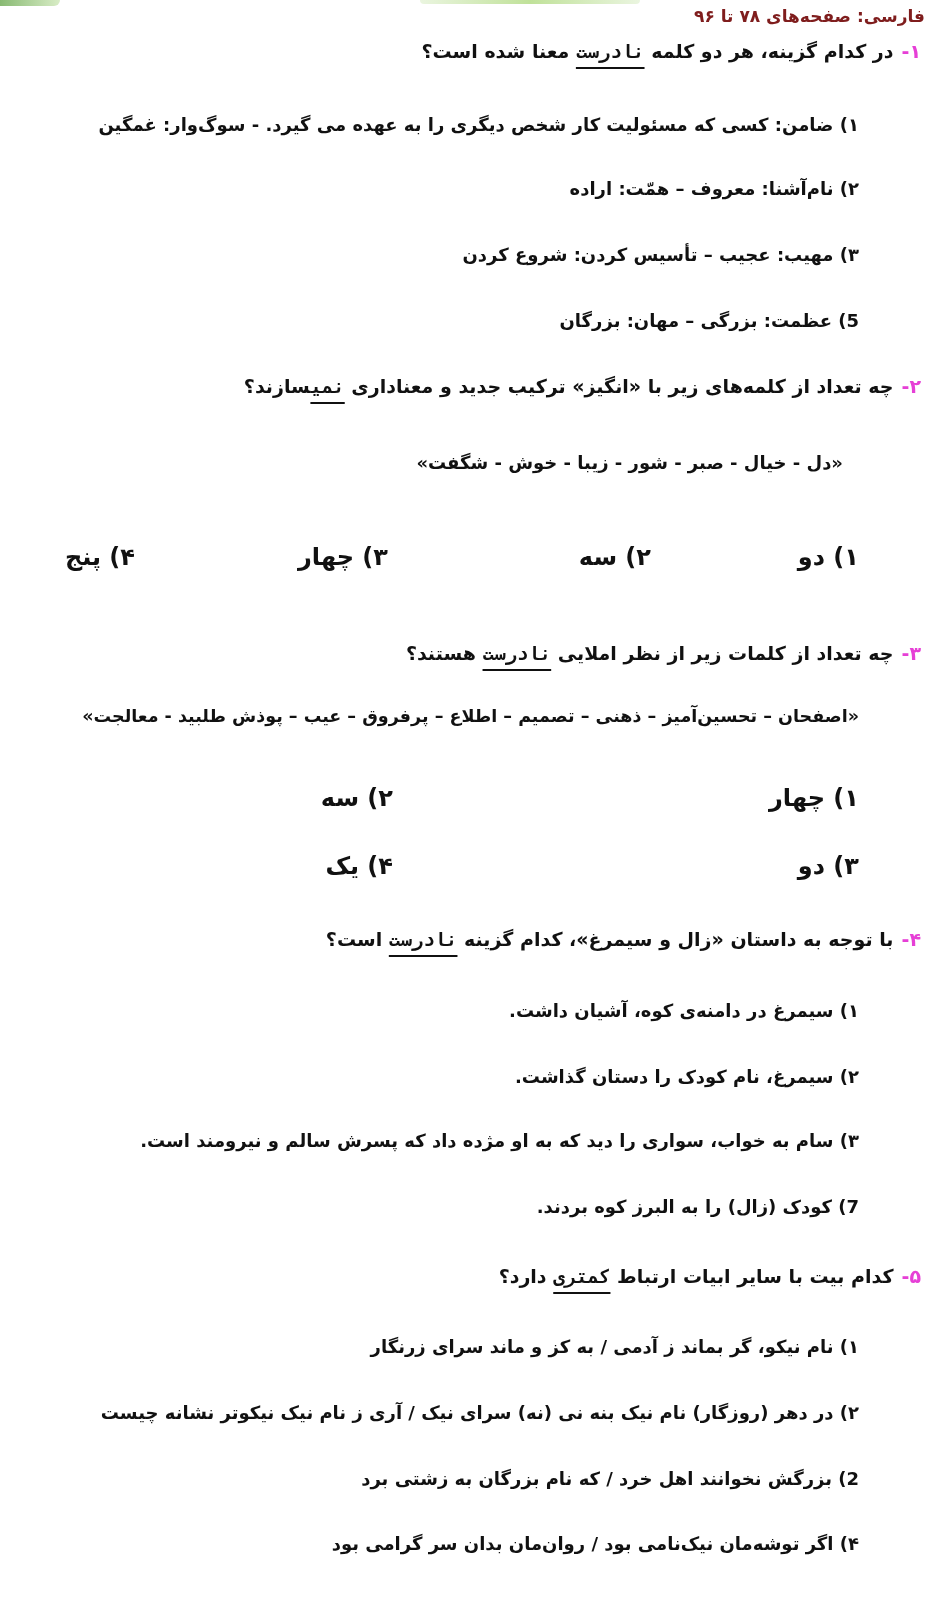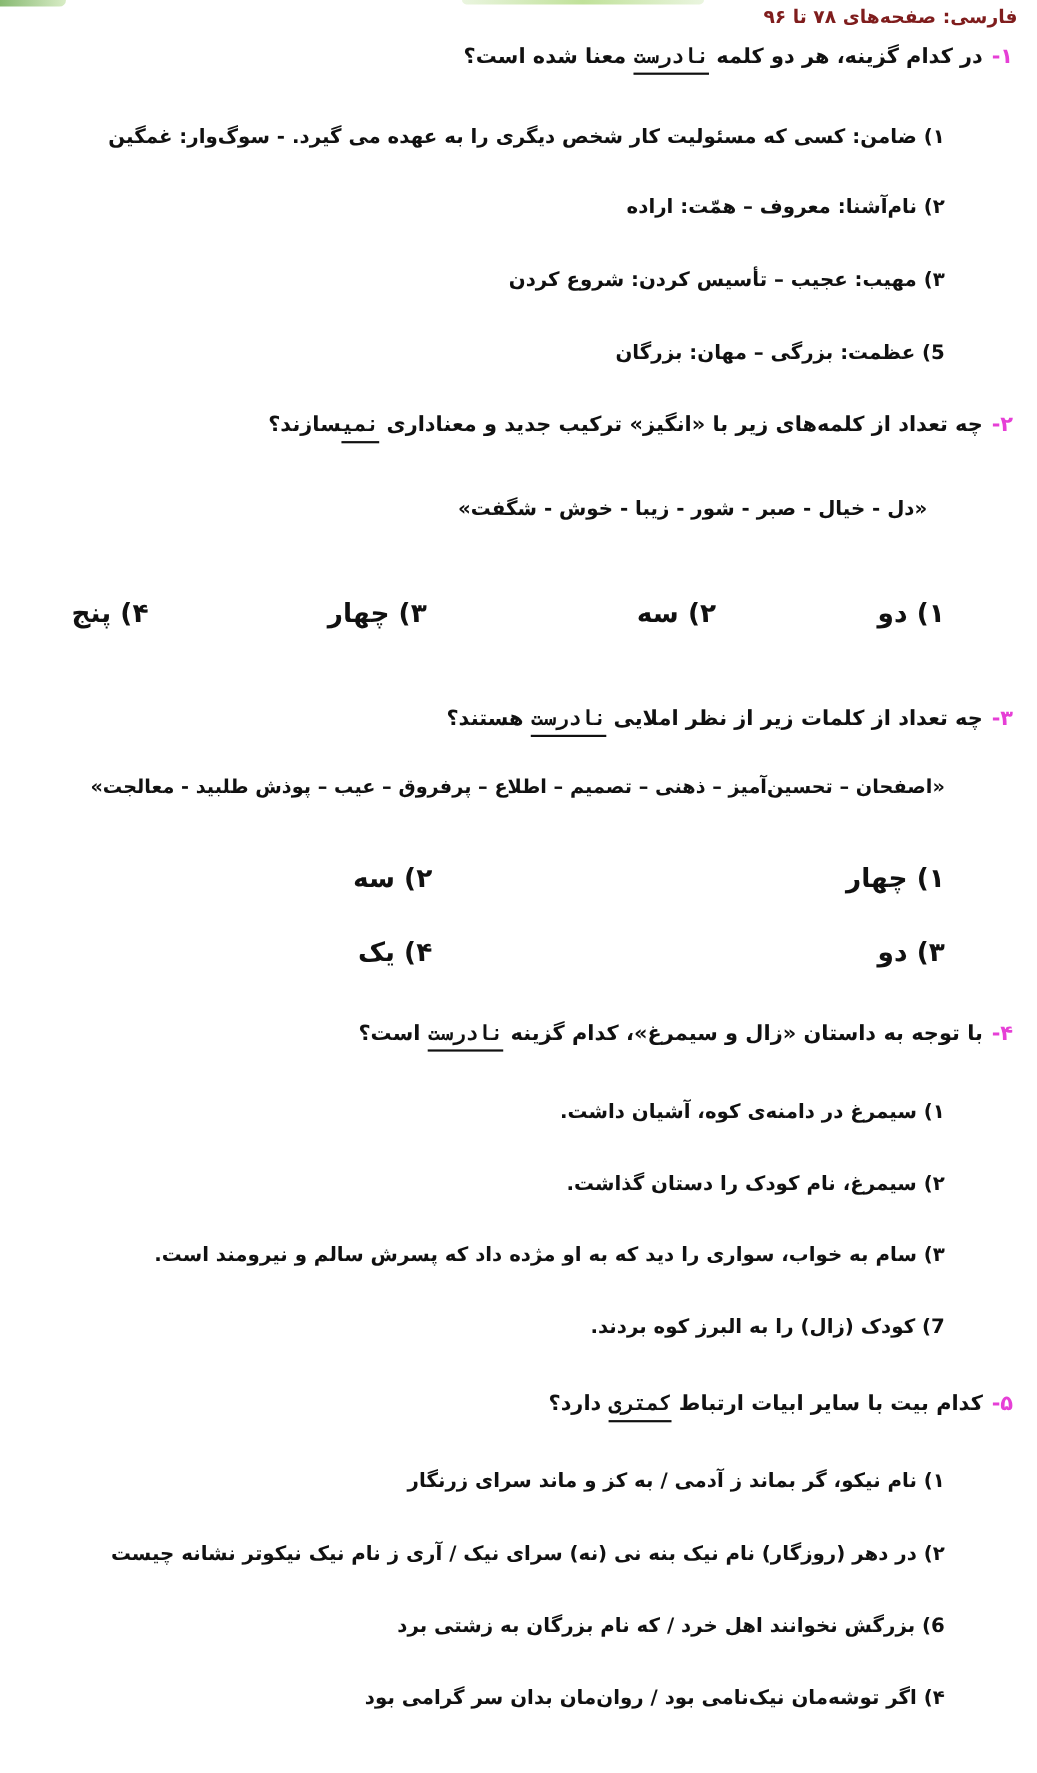--- a/index.html
+++ b/index.html
@@ -70,14 +70,14 @@
 <div class="line" style="right:84px; top:1000px;">۱) سیمرغ در دامنه‌ی کوه، آشیان داشت.</div>
 <div class="line" style="right:84px; top:1066px;">۲) سیمرغ، نام کودک را دستان گذاشت.</div>
 <div class="line" style="right:84px; top:1130px;">۳) سام به خواب، سواری را دید که به او مژده داد که پسرش سالم و نیرومند است.</div>
 <div class="line" style="right:84px; top:1196px;">7) کودک (زال) را به البرز کوه بردند.</div>
 
 <div class="line q" style="right:22px; top:1265px;">
   <span class="qnum">۵-</span><span>کدام بیت با سایر ابیات ارتباط</span> <span class="ul">کمتری</span> <span>دارد؟</span>
 </div>
 <div class="line" style="right:84px; top:1336px;">۱) نام نیکو، گر بماند ز آدمی / به کز و ماند سرای زرنگار</div>
 <div class="line" style="right:84px; top:1402px;">۲) در دهر (روزگار) نام نیک بنه نی (نه) سرای نیک / آری ز نام نیک نیکوتر نشانه چیست</div>
-<div class="line" style="right:84px; top:1468px;">6) بزرگش نخوانند اهل خرد  /  که نام بزرگان به زشتی برد</div>
+<div class="line" style="right:84px; top:1468px;">2) بزرگش نخوانند اهل خرد  /  که نام بزرگان به زشتی برد</div>
 <div class="line" style="right:84px; top:1533px;">۴) اگر توشه‌مان نیک‌نامی بود  /  روان‌مان بدان سر گرامی بود</div>
 
 </body></html>

